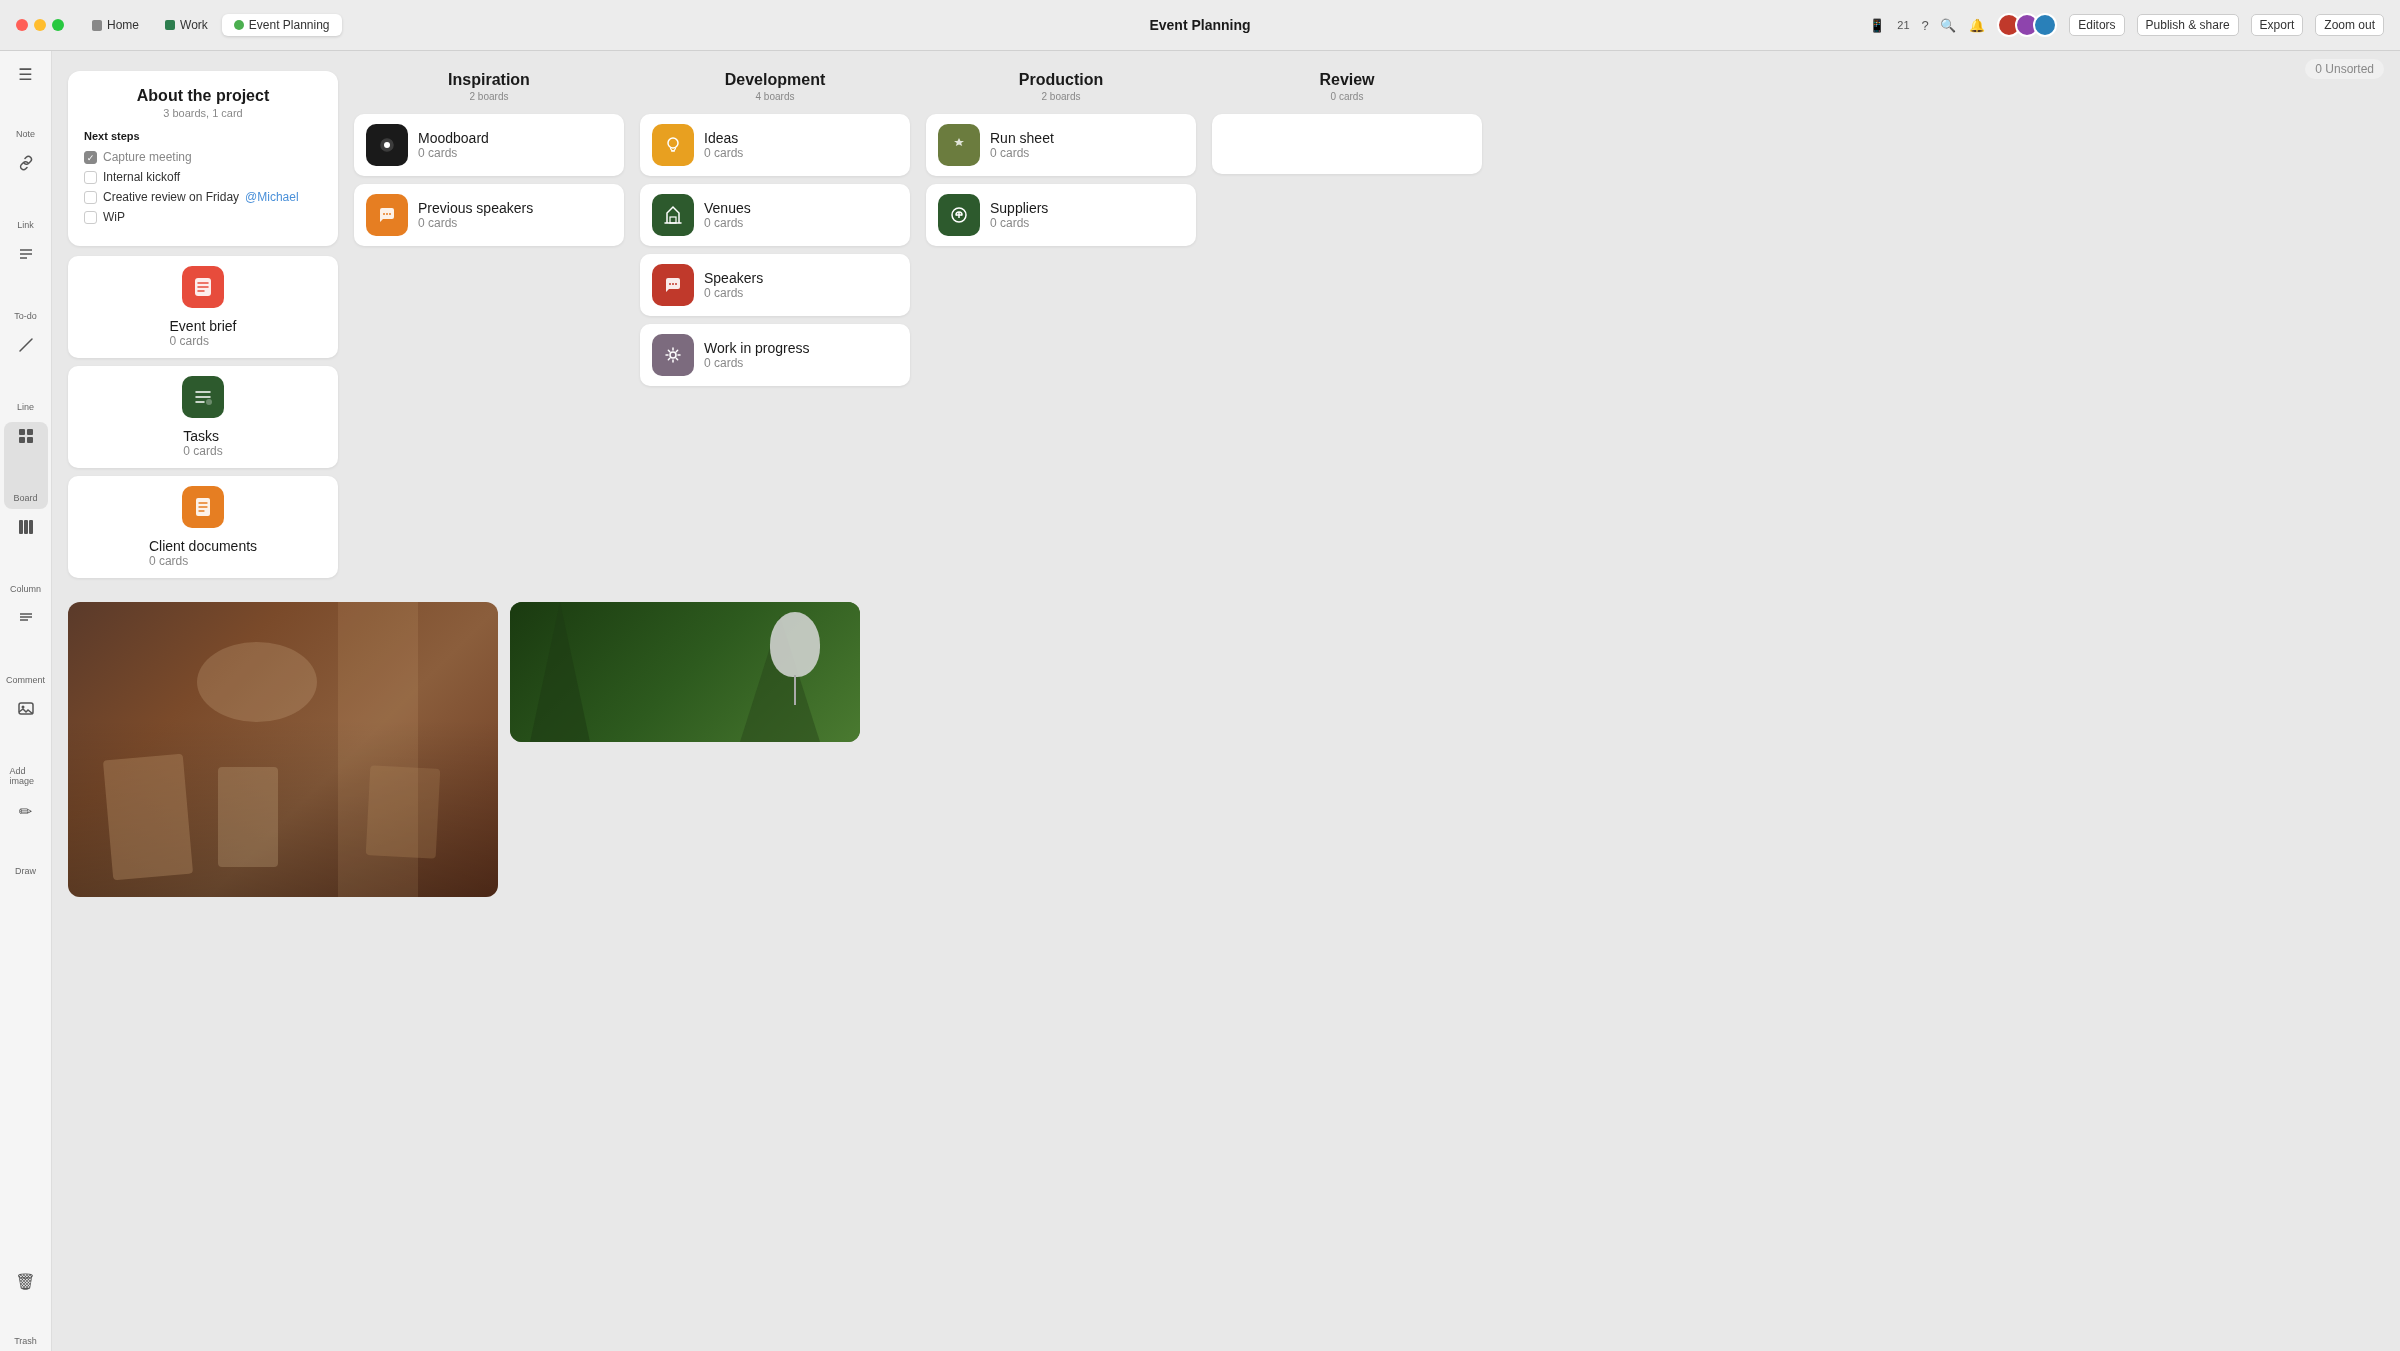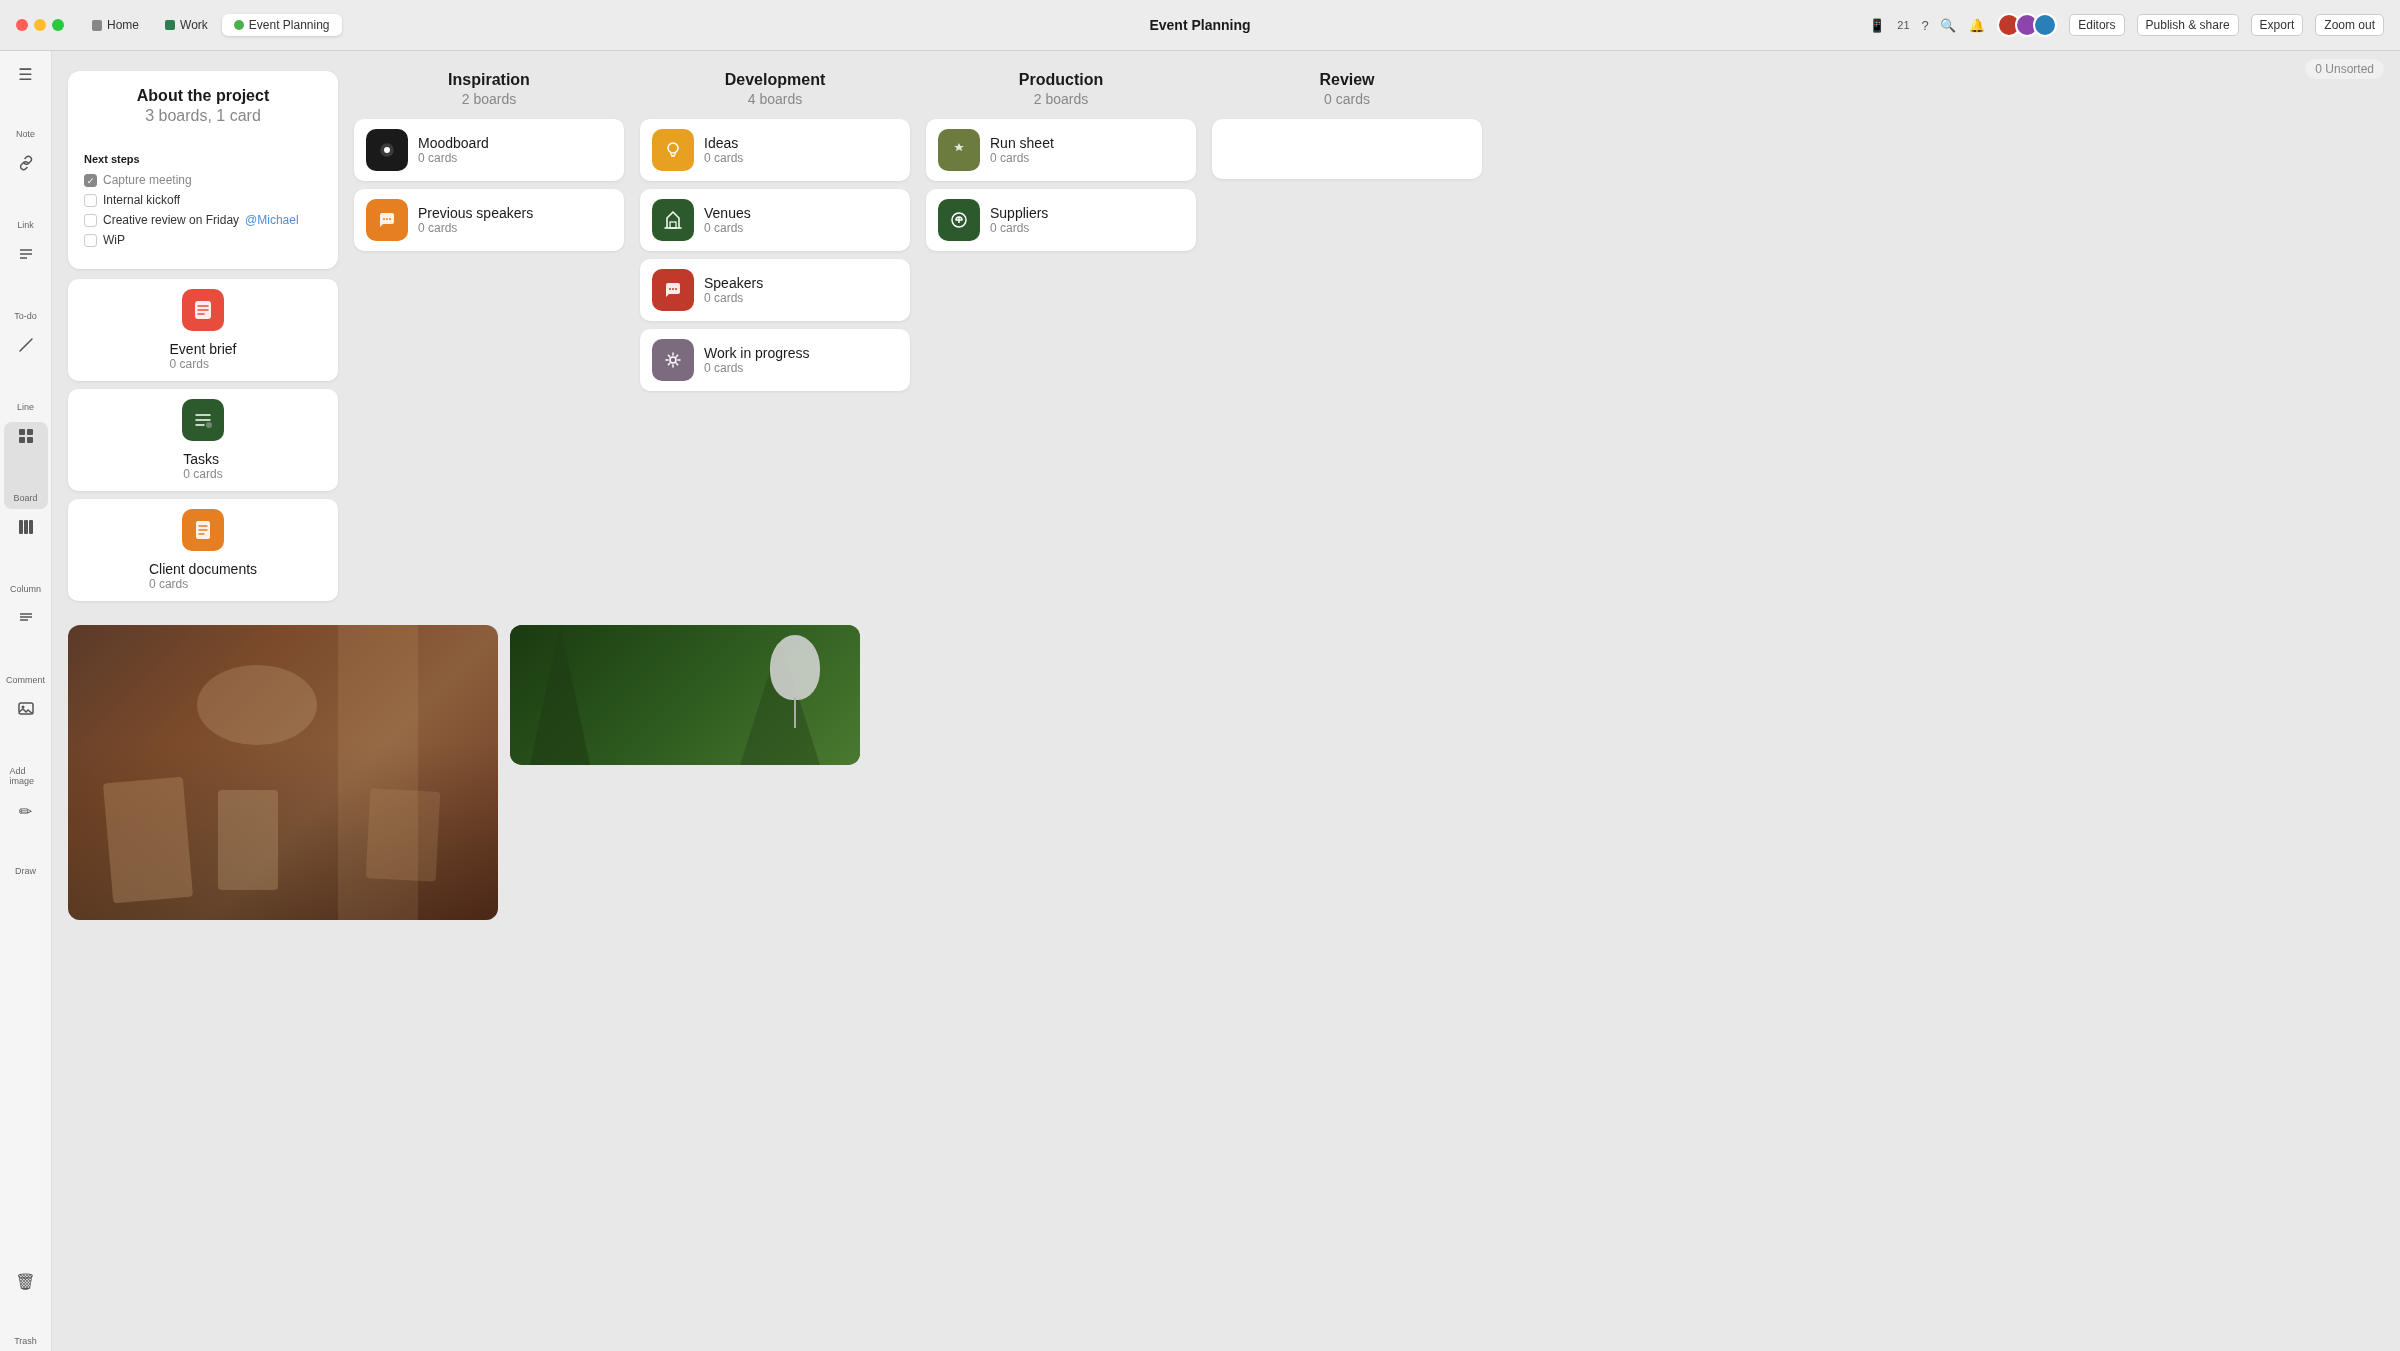--- a/index.html
+++ b/index.html
@@ -55,26 +55,26 @@
     .content { flex: 1; overflow: auto; position: relative; background: #e8e8e8; }
     .unsorted-bar { position: absolute; top: 8px; right: 16px; font-size: 12px; color: #888; background: #f0f0f0; border-radius: 12px; padding: 3px 10px; }
 
     
     .board-area { display: flex; gap: 16px; padding: 20px 16px 16px 16px; min-width: max-content; }
 
     
     .board-col { width: 270px; }
     .col-header { text-align: center; margin-bottom: 12px; }
     .col-title { font-size: 16px; font-weight: 600; color: #1a1a1a; }
-    .col-subtitle { font-size: 14px; color: #888; margin-top: 2px; }
+    .col-subtitle { font-size: 10px; color: #888; margin-top: 2px; }
 
     
     .about-card { background: white; border-radius: 12px; padding: 16px; box-shadow: 0 1px 3px rgba(0,0,0,0.08); }
     .about-title { font-size: 16px; font-weight: 600; text-align: center; color: #1a1a1a; }
-    .about-sub { font-size: 16px; color: #888; text-align: center; margin-top: 2px; margin-bottom: 28px; }
+    .about-sub { font-size: 11px; color: #888; text-align: center; margin-top: 2px; margin-bottom: 11px; }
     .next-steps-title { font-size: 11px; font-weight: 600; color: #1a1a1a; margin-bottom: 8px; }
     .checklist-item { display: flex; align-items: flex-start; gap: 6px; margin-bottom: 6px; font-size: 12px; color: #333; }
     .checklist-item.done { color: #888; }
     .cb { width: 13px; height: 13px; border-radius: 3px; border: 1.5px solid #ccc; flex-shrink: 0; margin-top: 1px; display: flex; align-items: center; justify-content: center; }
     .cb.checked { background: #888; border-color: #888; color: white; font-size: 9px; }
     .mention { color: #4a90d9; }
     .board-link-card { display: flex; align-items: center; gap: 10px; background: white; border-radius: 10px; padding: 10px 12px; margin-bottom: 8px; box-shadow: 0 1px 3px rgba(0,0,0,0.08); cursor: pointer; flex-direction: column; }
     .icon-red { background: #e74c3c; }
     .icon-green-dark { background: #2d5a2d; }
     .icon-orange { background: #e67e22; }

